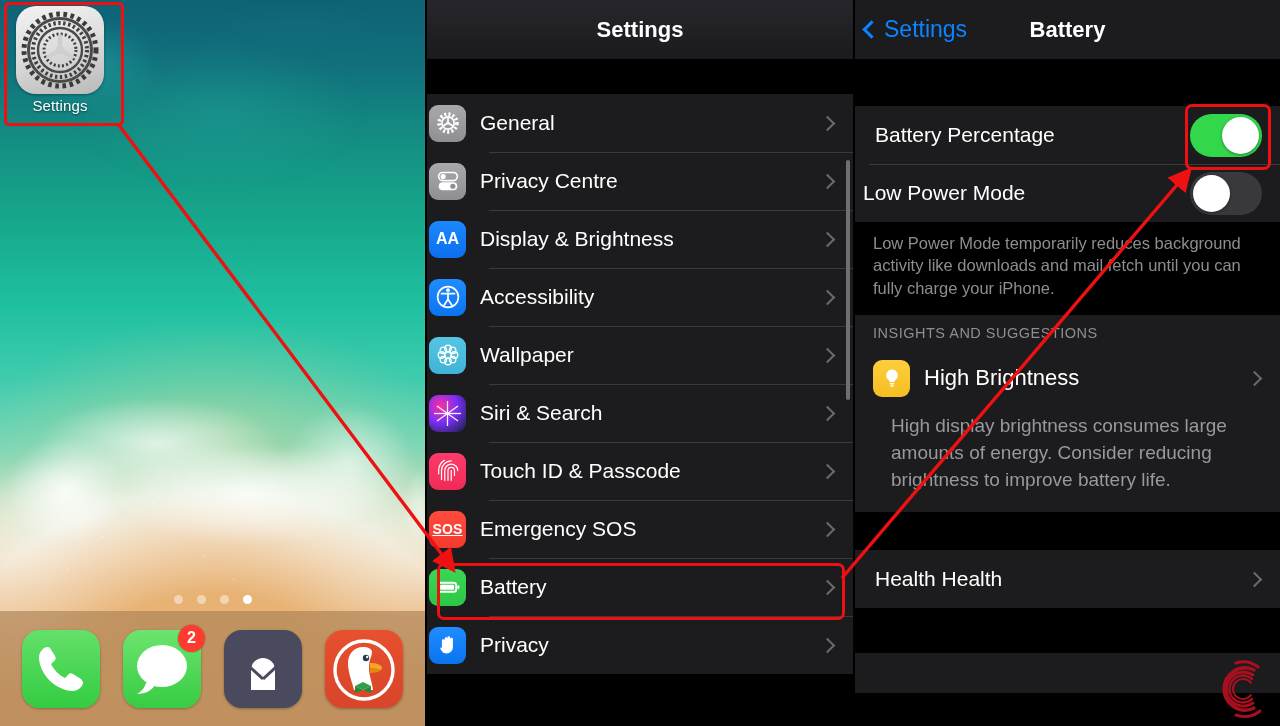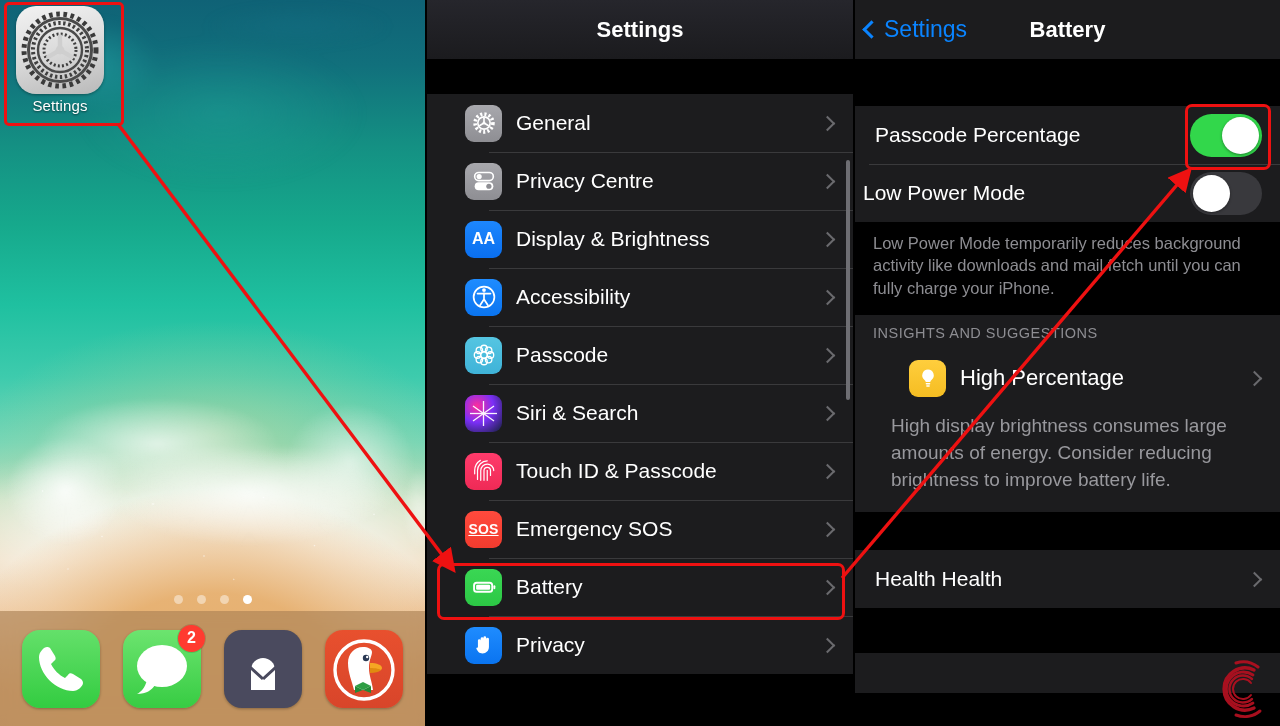--- a/index.html
+++ b/index.html
@@ -139,21 +139,21 @@
   .group{ background:#1c1c1e; }
   .row{
     display:flex; align-items:center; min-height:58px; padding-left:2px; position:relative;
   }
   .row + .row::before{
     content:""; position:absolute; left:62px; right:0; top:0; height:1px; background:#3a3a3c;
   }
   .row.noicon + .row.noicon::before{ left:14px; }
   .rowicon{
     width:37px; height:37px; border-radius:9px; flex:0 0 37px; margin-right:14px;
-    position:relative; overflow:hidden; display:flex; align-items:center; justify-content:center;margin-left:36px;
+    position:relative; overflow:hidden; display:flex; align-items:center; justify-content:center;
   }
   .rowlabel{ color:#fff; font-size:21px; flex:1; }
   .chev{
     width:11px; height:11px; border-top:2.6px solid #6a6a6e; border-right:2.6px solid #6a6a6e;
     transform:rotate(45deg); margin-right:20px; flex:0 0 auto;
   }
   .footnote{
     color:#8d8d92; font-size:16.5px; line-height:1.36; padding:10px 18px 16px 18px; background:#000;
   }
   .secthead{
@@ -351,21 +351,21 @@
                 <circle cx="18.5" cy="26.5" r="4"></circle>
               <circle cx="10.5" cy="18.5" r="4"></circle>
                 <circle cx="26.5" cy="18.5" r="4"></circle>
               <circle cx="12.8" cy="12.8" r="4"></circle>
                 <circle cx="24.2" cy="12.8" r="4"></circle>
               <circle cx="12.8" cy="24.2" r="4"></circle>
                 <circle cx="24.2" cy="24.2" r="4"></circle>
             </g>
           </svg>
         </div>
-        <span class="rowlabel">Passcode</span>
+        <span class="rowlabel">Wallpaper</span>
         <span class="chev"></span>
       </div>
 
       <div class="row">
         <div class="rowicon siri">
           <svg viewBox="0 0 37 37" width="37" height="37">
             <g stroke="#fff" stroke-width="1.3" opacity=".95">
               <line x1="18.5" y1="6" x2="18.5" y2="31"></line>
               <line x1="8" y1="11" x2="29" y2="26"></line>
               <line x1="29" y1="11" x2="8" y2="26"></line>
@@ -430,21 +430,21 @@
       <span class="nav-back">
         <span class="chev-back"></span>
         <span>Settings</span>
       </span>
       <span class="nav-title">Battery</span>
     </div>
     <div class="gap" style="height:46px"></div>
 
     <div class="group">
       <div class="row noicon" style="padding-left:20px">
-        <span class="rowlabel">Passcode Percentage</span>
+        <span class="rowlabel">Battery Percentage</span>
         <span class="toggle on">
           <span class="knob"></span>
         </span>
       </div>
       <div class="row noicon" style="padding-left:8px">
         <span class="rowlabel">Low Power Mode</span>
         <span class="toggle off">
           <span class="knob"></span>
         </span>
       </div>
@@ -456,21 +456,21 @@
 
     <div class="group">
       <div class="row" style="padding-left:18px">
         <div class="rowicon bulb">
           <svg viewBox="0 0 37 37" width="30" height="30">
             <path d="M18.5 8 a7.2 7.2 0 0 1 4.3 12.9 c-1 .8-1.4 1.6-1.5 2.6 h-5.6 c-.1-1-.5-1.8-1.5-2.6 A7.2 7.2 0 0 1 18.5 8z" fill="#fff"></path>
             <rect x="15.6" y="24.6" width="5.8" height="2" rx="1" fill="#fff"></rect>
             <rect x="16.2" y="27.4" width="4.6" height="2" rx="1" fill="#fff"></rect>
           </svg>
         </div>
-        <span class="rowlabel" style="font-size:22px">High Percentage</span>
+        <span class="rowlabel" style="font-size:22px">High Brightness</span>
         <span class="chev"></span>
       </div>
       <div class="desc">High display brightness consumes large amounts of energy. Consider reducing brightness to improve battery life.</div>
     </div>
 
     <div class="gap" style="height:38px"></div>
 
     <div class="group">
       <div class="row noicon" style="padding-left:20px">
         <span class="rowlabel">Health Health</span>

